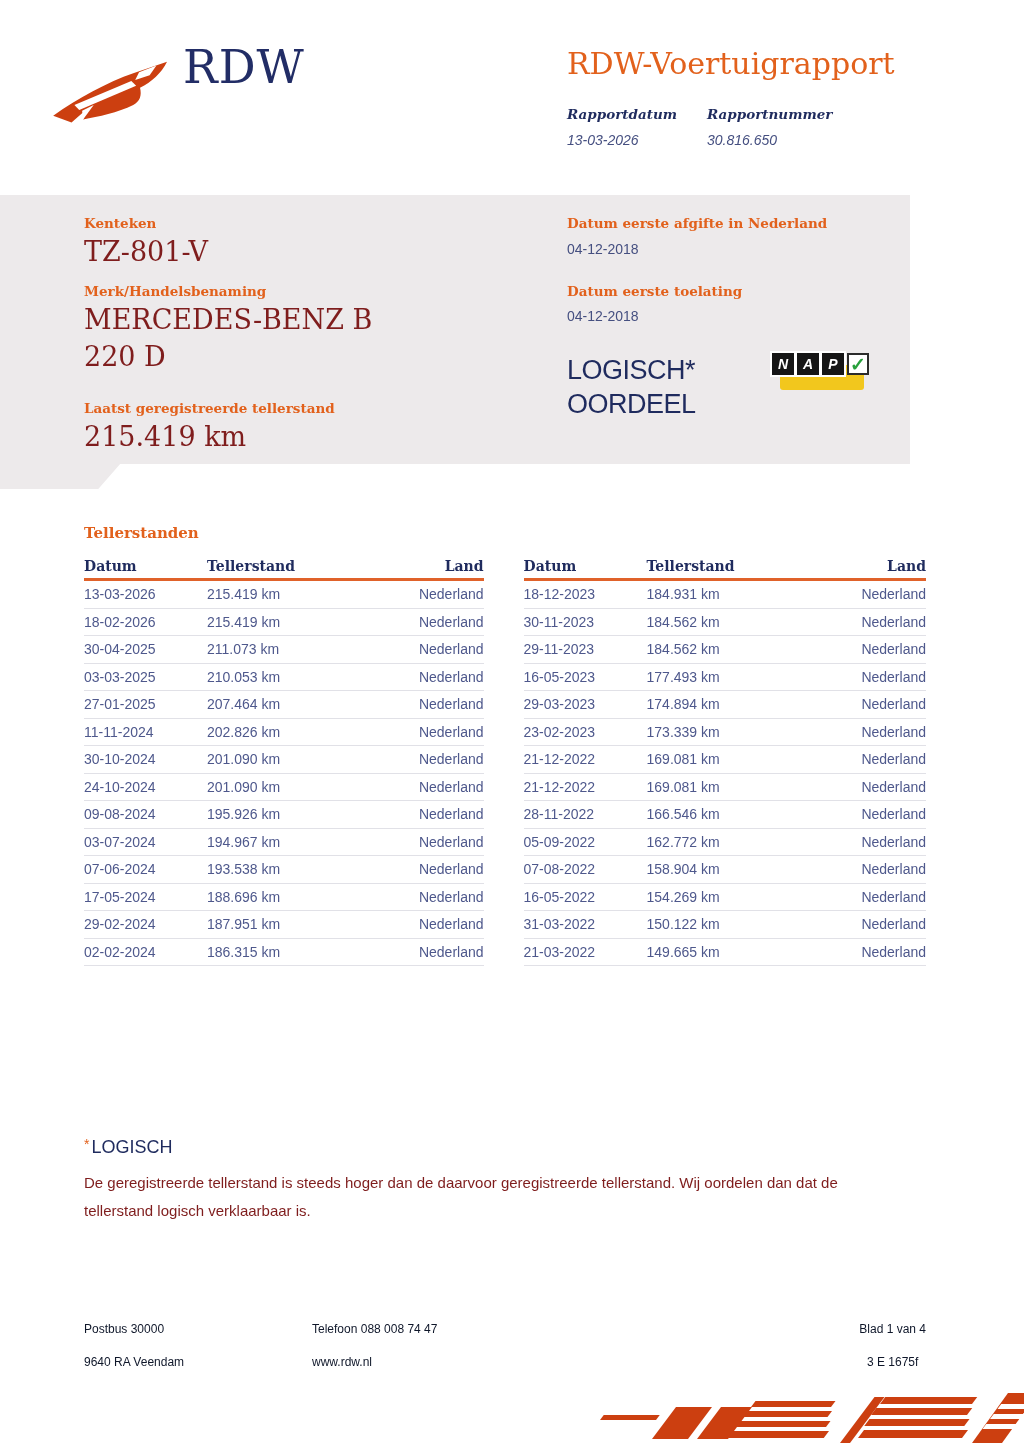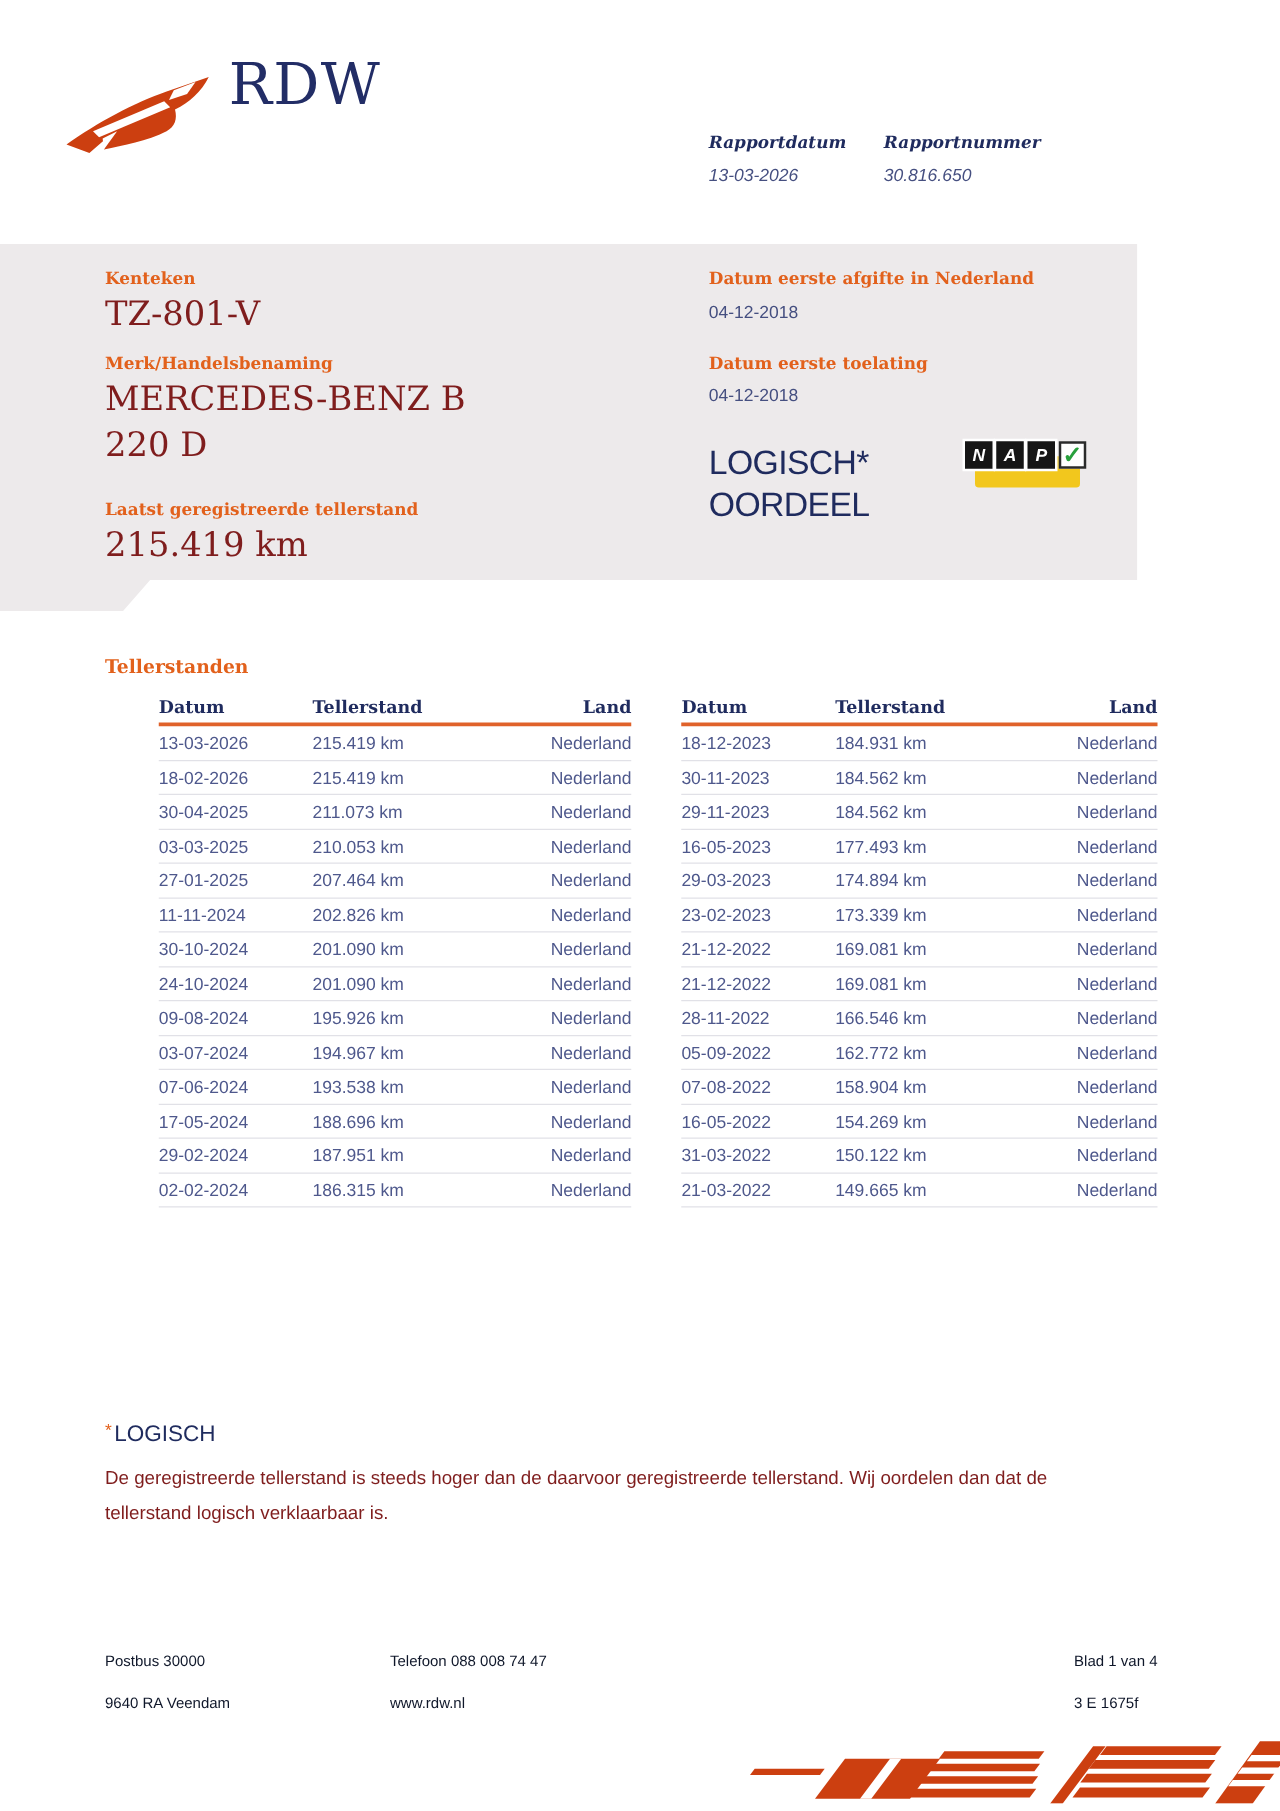--- a/index.html
+++ b/index.html
@@ -35,55 +35,56 @@
           display:flex;align-items:center;justify-content:center;font-weight:700;font-style:italic;
           font-size:14px;box-shadow:0 0 0 2px #ffffff;}
   .nap-sq.n{left:2px}.nap-sq.a{left:27px}.nap-sq.p{left:52px}
   .nap-check{position:absolute;left:77px;top:2px;width:22px;height:22px;background:#fff;
              border:2px solid #2b2b2b;box-sizing:border-box;display:flex;align-items:center;
              justify-content:center;color:#28A03C;font-weight:900;font-size:19px;}
 
   
   .teller-section{position:absolute;left:84px;top:524px;width:842px;}
   .teller-heading{font-family:"DejaVu Serif",serif;font-weight:700;font-size:15px;color:#E2611C;}
-  .tables{display:flex;gap:40px;margin-top:12px;margin-left:43px;}
+  .tables{display:flex;gap:40px;margin-top:12px;}
   .mtable{width:406px;}
   .mtable.right{width:409px;}
   .trow,.thead{display:grid;grid-template-columns:123px 1fr auto;align-items:center;}
   .thead{height:24px;border-bottom:3px solid #E0622A;font-family:"DejaVu Serif",serif;
          font-weight:700;font-size:14px;color:#1F2B5E;}
   .trow{height:26.5px;border-bottom:1px solid #E1E1E7;font-size:14px;color:#4E588C;}
   .c-land{text-align:right;}
 
   
   .note{position:absolute;left:84px;top:1136px;width:800px;}
   .note-head{font-size:18px;font-weight:400;color:#1F2B5E;}
   .note-ast{color:#E2611C;font-size:14px;vertical-align:4px;margin-right:2px;}
   .note-text{margin-top:11px;font-size:15px;color:#7f1d1d;line-height:28px;}
 
   
   .footer{position:absolute;left:84px;top:1322px;width:842px;display:grid;
           grid-template-columns:228px 1fr auto;font-size:12px;color:#0f172a;}
   .f-line{margin-bottom:19px;}
-  .f-right{text-align:left;}
+  .f-right{text-align:center;}
 
   .decor{position:absolute;right:0;bottom:0;}
 </style>
 </head>
 <body>
 
 <div class="page">
 
   <svg class="logo-mark" viewBox="0 0 130 85">
     <path fill="#CC3F10" d="M3 66 C28 48 60 31 86 22 L121 10 C115 22 105 31 93 37 C95 45 93 51 86 55 C70 63 50 67 34 70 L38 59 L22 73 Z"></path>
     <path fill="#ffffff" d="M25 55 L84 30 L89 35 L30 60 Z"></path>
     <path fill="#ffffff" d="M92 21 L110 14 L103 24 L88 29 Z"></path>
     <path fill="#ffffff" d="M33 61 L45 55 L34 70 Z"></path>
   </svg>
   <div class="brand-text">RDW</div>
+  <h1 class="doc-title">RDW-Voertuigrapport</h1>
 
   <div class="meta">
     <div class="meta-col">
       <div class="meta-label">Rapportdatum</div>
       <div class="meta-value">13-03-2026</div>
     </div>
     <div class="meta-col">
       <div class="meta-label">Rapportnummer</div>
       <div class="meta-value">30.816.650</div>
     </div>

